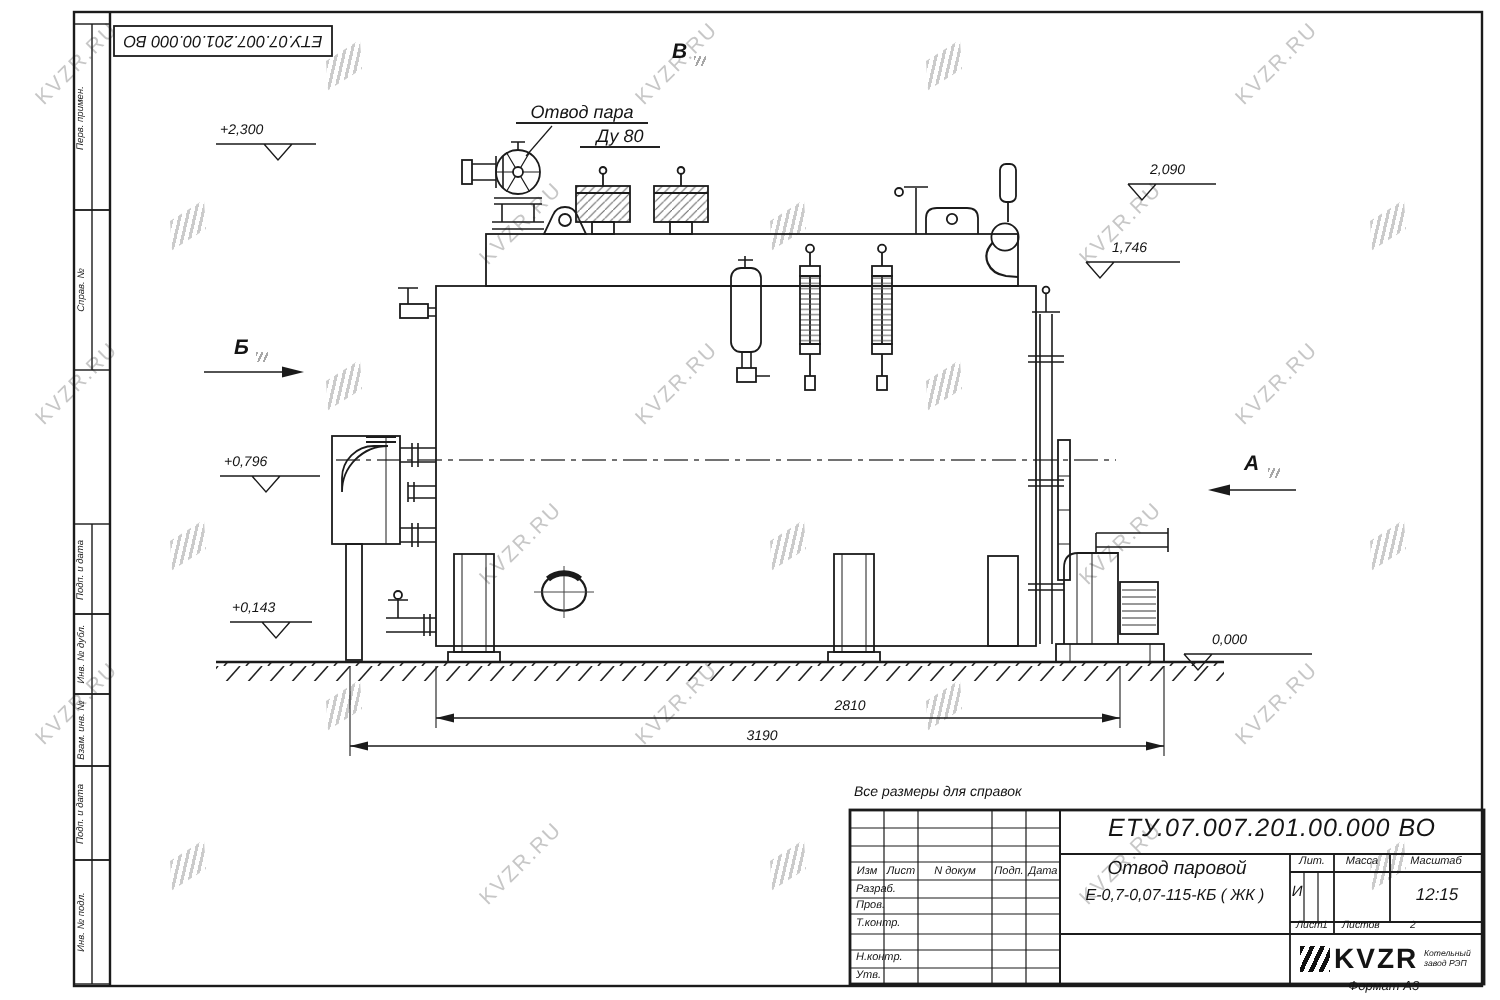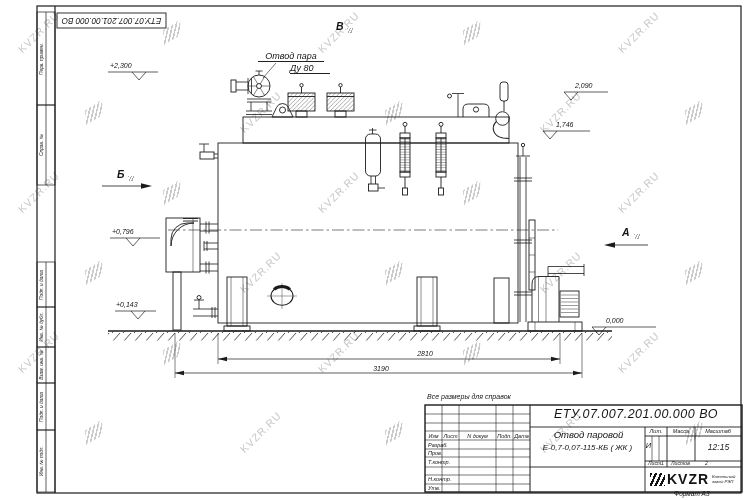--- a/index.html
+++ b/index.html
@@ -261,21 +261,21 @@
 
     <div class="vt" style="left:-3px;top:53.5px;width:89px">Перв. примен.</div>
     <div class="vt" style="left:3.5px;top:140px;width:76px">Справ. №</div>
     <div class="vt" style="left:21px;top:279.5px;width:41px">Подп. и дата</div>
     <div class="vt" style="left:23.5px;top:322px;width:36px">Инв. № дубл.</div>
     <div class="vt" style="left:25.5px;top:360px;width:32px">Взам. инв. №</div>
     <div class="vt" style="left:20px;top:401.5px;width:43px">Подп. и дата</div>
     <div class="vt" style="left:12.5px;top:456px;width:58px">Инв. № подл.</div>
 
     <div class="t u" style="left:258px;top:51px;width:66px;font-size:9px;text-align:center">Отвод пара</div>
-    <div class="t u" style="left:290px;top:63px;width:40px;font-size:9px;">Ду 80</div>
+    <div class="t u" style="left:290px;top:63px;width:40px;font-size:9px;text-align:center">Ду 80</div>
 
     <div class="t" style="left:336px;top:20px;font-size:10.5px;font-weight:bold">В</div>
     <span class="vm" style="left:347px;top:28px"></span>
     <div class="t" style="left:117px;top:168px;font-size:10.5px;font-weight:bold">Б</div>
     <span class="vm" style="left:128px;top:176px"></span>
     <div class="t" style="left:622px;top:226px;font-size:10.5px;font-weight:bold">А</div>
     <span class="vm" style="left:634px;top:234px"></span>
 
     <div class="t" style="left:110px;top:62px;font-size:7px">+2,300</div>
     <div class="t" style="left:575px;top:82px;font-size:7px">2,090</div>

